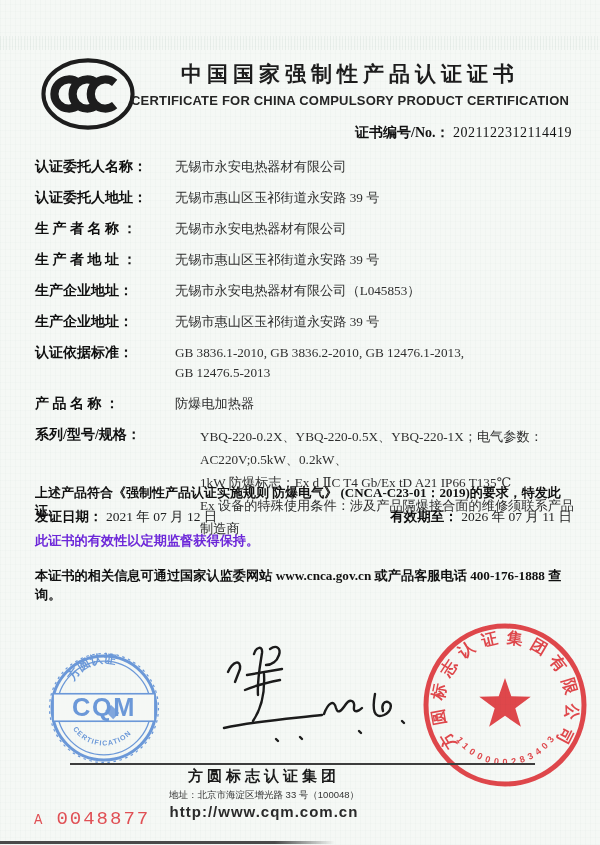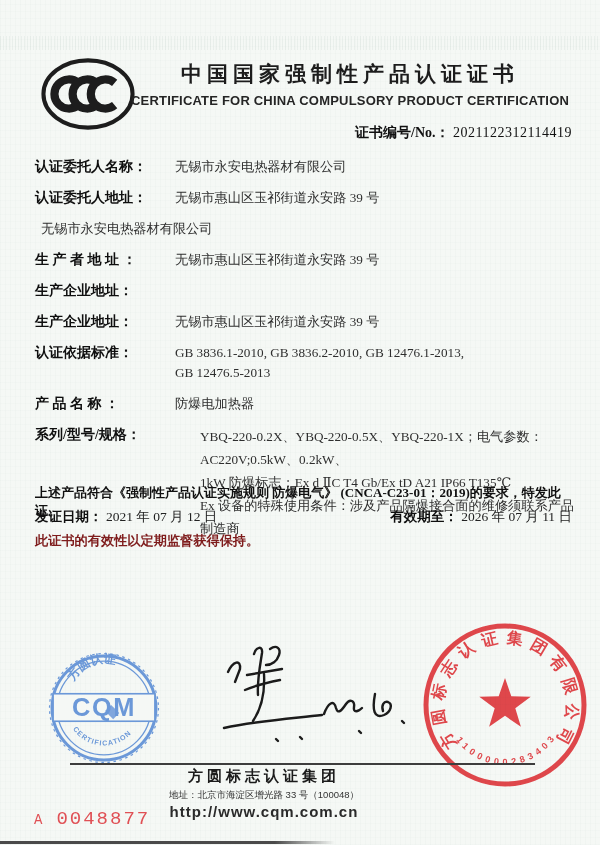--- a/index.html
+++ b/index.html
@@ -55,21 +55,21 @@
     position:absolute; left:35px; right:20px; top:484px;
     font-size:13px; font-weight:bold; color:#101010; line-height:18px;
   }
   .dates-row {
     position:absolute; left:35px; right:28px; top:508px;
     display:flex; justify-content:space-between; font-size:13.5px;
   }
   .date-label { font-weight:bold; color:#0f0f0f; }
   .date-value { color:#222; }
   .validity-note {
-    position:absolute; left:35px; top:532px; font-size:13.2px; font-weight:bold; color:#7f1d1d;
+    position:absolute; left:35px; top:532px; font-size:13.2px; font-weight:bold; color:#6d28d9;
   }
   .info-note {
     position:absolute; left:35px; right:22px; top:566px;
     font-size:13.2px; font-weight:bold; color:#101010; line-height:19px;
   }
 
   
   .cqm-logo { position:absolute; left:48px; top:652px; }
   .signature { position:absolute; left:212px; top:642px; }
   .stamp { position:absolute; left:417px; top:617px; mix-blend-mode:multiply; opacity:.92; }
@@ -126,28 +126,30 @@
   <div class="fields">
     <div class="field-row">
       <div class="field-label">认证委托人名称：</div>
       <div class="field-value">无锡市永安电热器材有限公司</div>
     </div>
     <div class="field-row">
       <div class="field-label">认证委托人地址：</div>
       <div class="field-value">无锡市惠山区玉祁街道永安路 39 号</div>
     </div>
     <div class="field-row">
+      <div class="field-label">生 产 者 名 称 ：</div>
       <div class="field-value">无锡市永安电热器材有限公司</div>
     </div>
     <div class="field-row">
       <div class="field-label">生 产 者 地 址 ：</div>
       <div class="field-value">无锡市惠山区玉祁街道永安路 39 号</div>
     </div>
     <div class="field-row">
       <div class="field-label">生产企业地址：</div>
+      <div class="field-value">无锡市永安电热器材有限公司（L045853）</div>
     </div>
     <div class="field-row">
       <div class="field-label">生产企业地址：</div>
       <div class="field-value">无锡市惠山区玉祁街道永安路 39 号</div>
     </div>
     <div class="field-row">
       <div class="field-label">认证依据标准：</div>
       <div class="field-value">GB 3836.1-2010, GB 3836.2-2010, GB 12476.1-2013,
 GB 12476.5-2013</div>
     </div>
@@ -170,20 +172,21 @@
       <span class="date-label">发证日期：</span>
       <span class="date-value">2021 年 07 月 12 日</span>
     </div>
     <div>
       <span class="date-label">有效期至：</span>
       <span class="date-value">2026 年 07 月 11 日</span>
     </div>
   </div>
 
   <div class="validity-note">此证书的有效性以定期监督获得保持。</div>
+  <div class="info-note">本证书的相关信息可通过国家认监委网站 www.cnca.gov.cn 或产品客服电话 400-176-1888 查询。</div>
 
   <div class="cqm-logo">
     <svg width="112" height="112" viewBox="0 0 110 110">
       <defs>
         <path id="cqmTop" d="M 22.5 49.3 A 33 33 0 1 1 87.5 49.3"></path>
         <path id="cqmBottom" d="M 19.5 65.3 A 37 37 0 0 0 90.5 65.3"></path>
       </defs>
       <circle cx="55" cy="55" r="51" fill="none" stroke="#6b98d8" stroke-width="3"></circle>
       <circle cx="55" cy="55" r="46" fill="none" stroke="#6b98d8" stroke-width="1.3"></circle>
       <circle cx="55" cy="55" r="53.5" fill="none" stroke="#6b98d8" stroke-width="1.2" stroke-dasharray="2.5 3.5"></circle>

